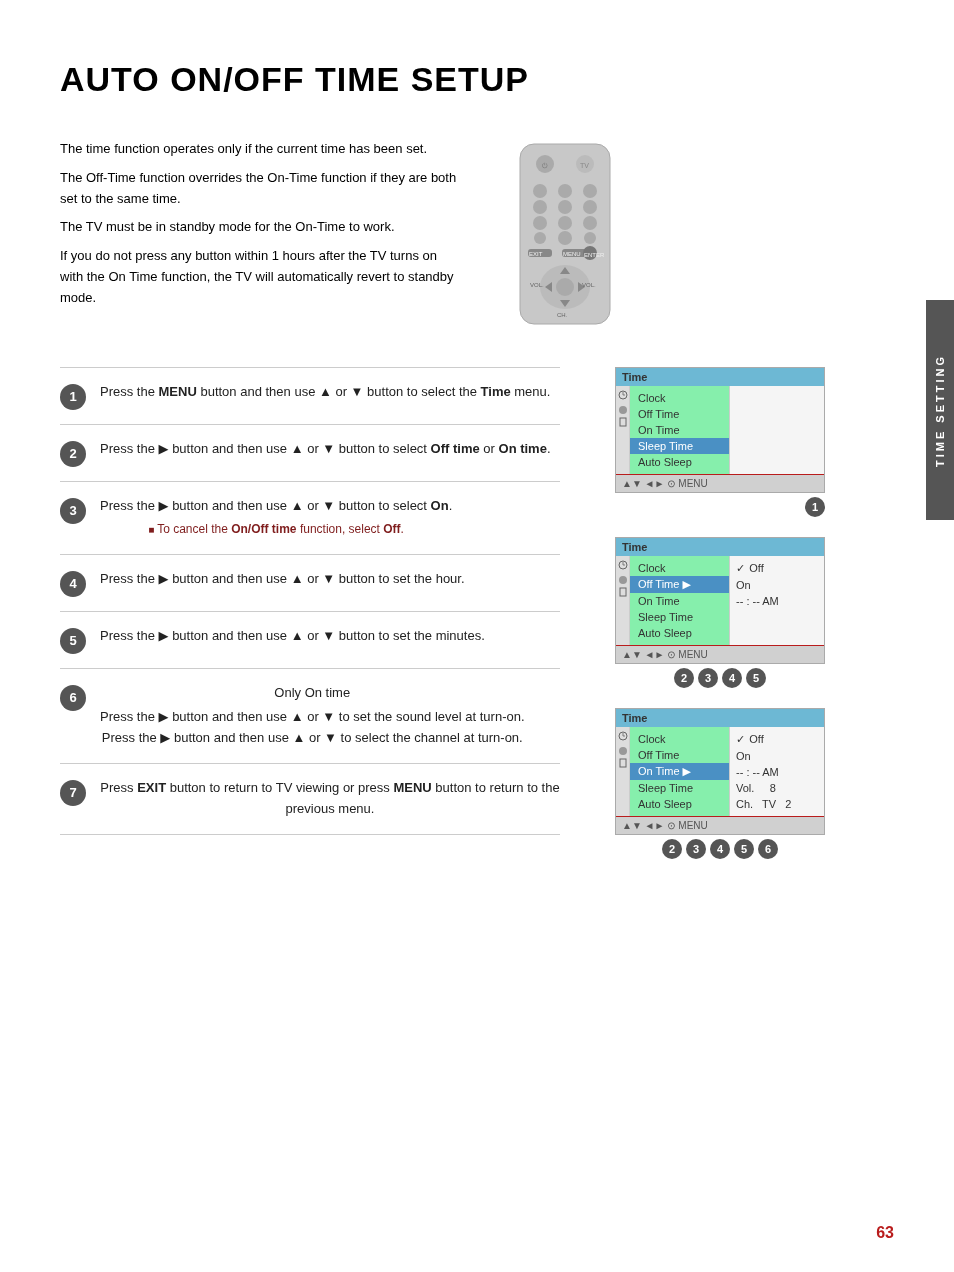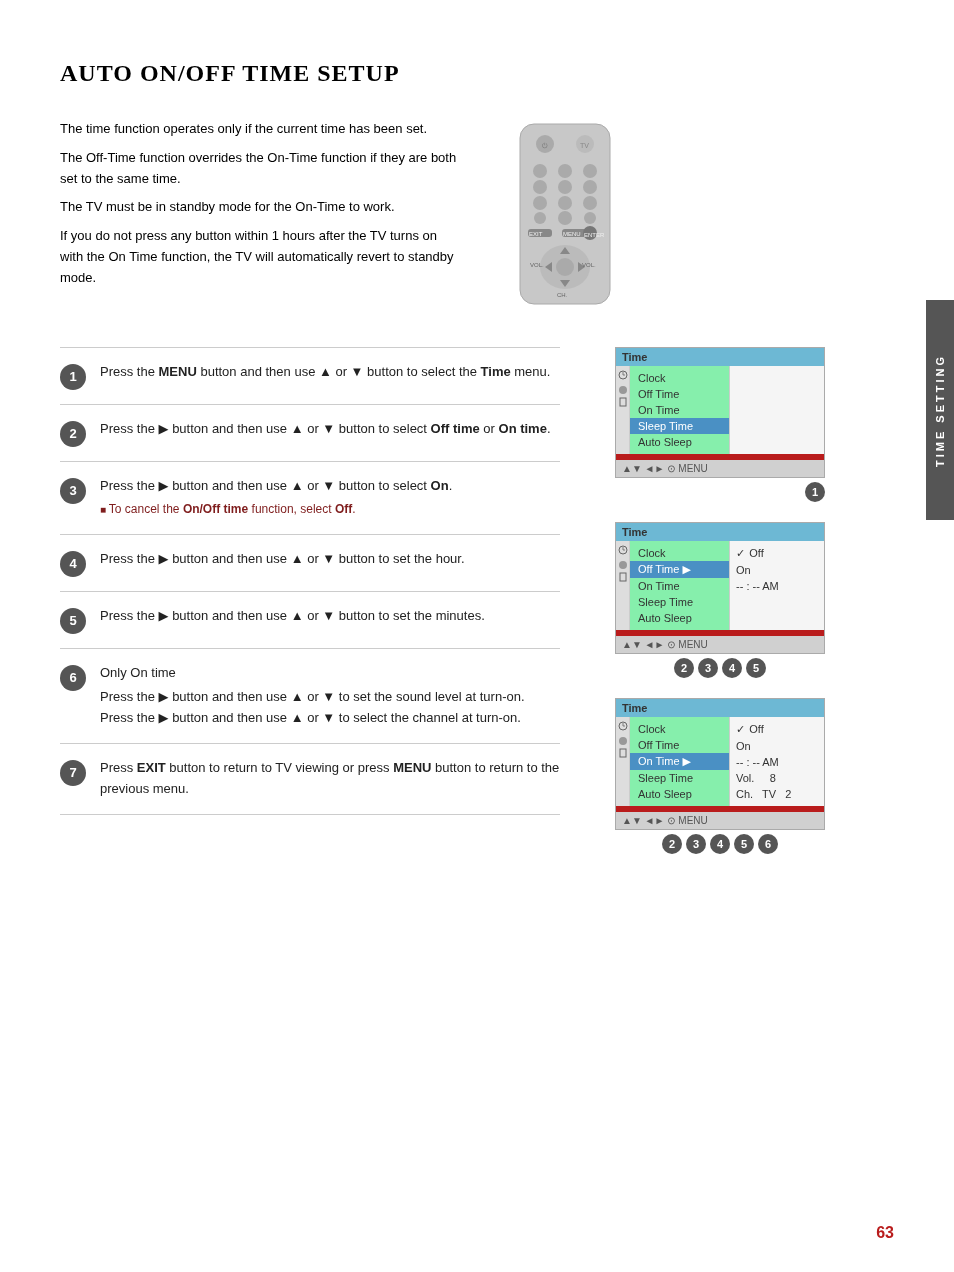--- a/index.html
+++ b/index.html
@@ -35,26 +35,25 @@
       letter-spacing: 3px;
     }
 
     .page-content {
       padding: 60px 60px 40px 60px;
       max-width: 920px;
     }
 
     
     .page-title {
-      font-size: 24px;
+      font-size: 34px;
       font-weight: bold;
       letter-spacing: 1px;
-      margin-bottom: 32px;
+      margin-bottom: 40px;
       text-transform: uppercase;
-      font-family: Liberation Serif, serif;
     }
 
     
     .intro-section {
       margin-bottom: 30px;
     }
     .intro-section p {
       font-size: 13px;
       line-height: 1.6;
       margin-bottom: 8px;
@@ -104,20 +103,21 @@
       align-items: center;
       justify-content: center;
       flex-shrink: 0;
       margin-top: 2px;
     }
 
     .step-text {
       font-size: 13px;
       line-height: 1.6;
       color: #222;
+      text-align: center;
     }
     .step-text b { font-weight: bold; }
     .step-title { font-weight: normal; margin-bottom: 4px; display: block; font-size: 13px; }
 
     
     .menu-screenshot {
       width: 210px;
       border: 1px solid #aaa;
       background: #f5f5f5;
       font-size: 11px;
@@ -152,21 +152,21 @@
     }
     .menu-item.active {
       background: #4a90c4;
       color: #fff;
     }
     .menu-footer {
       background: #d0d0d0;
       padding: 3px 6px;
       font-size: 10px;
       color: #555;
-      border-top: 6px solid #b91c1c;
+      border-top: 1px solid #b91c1c;
       display: flex;
       gap: 6px;
       align-items: center;
     }
 
     .menu-right-option {
       font-size: 11px;
       color: #333;
       padding: 2px 0;
       display: flex;

